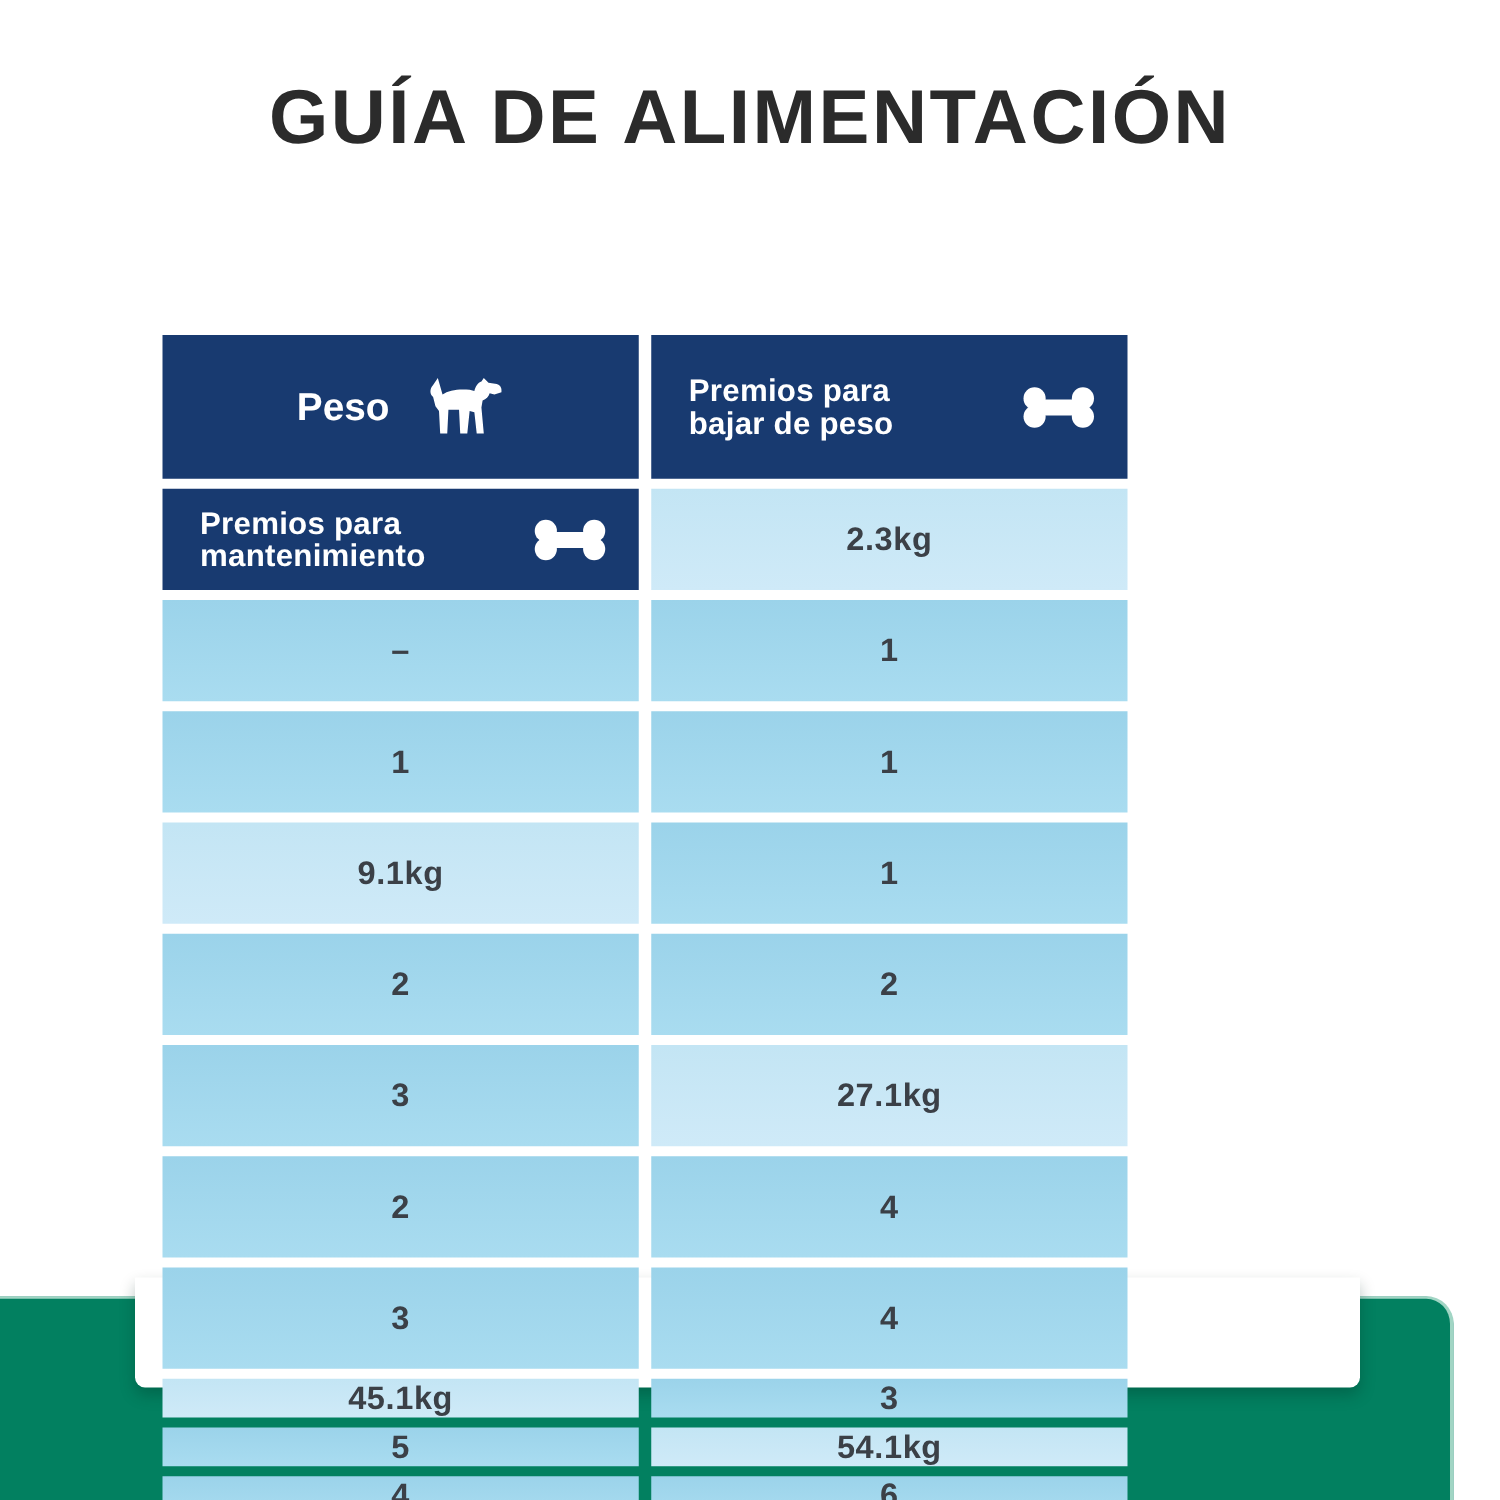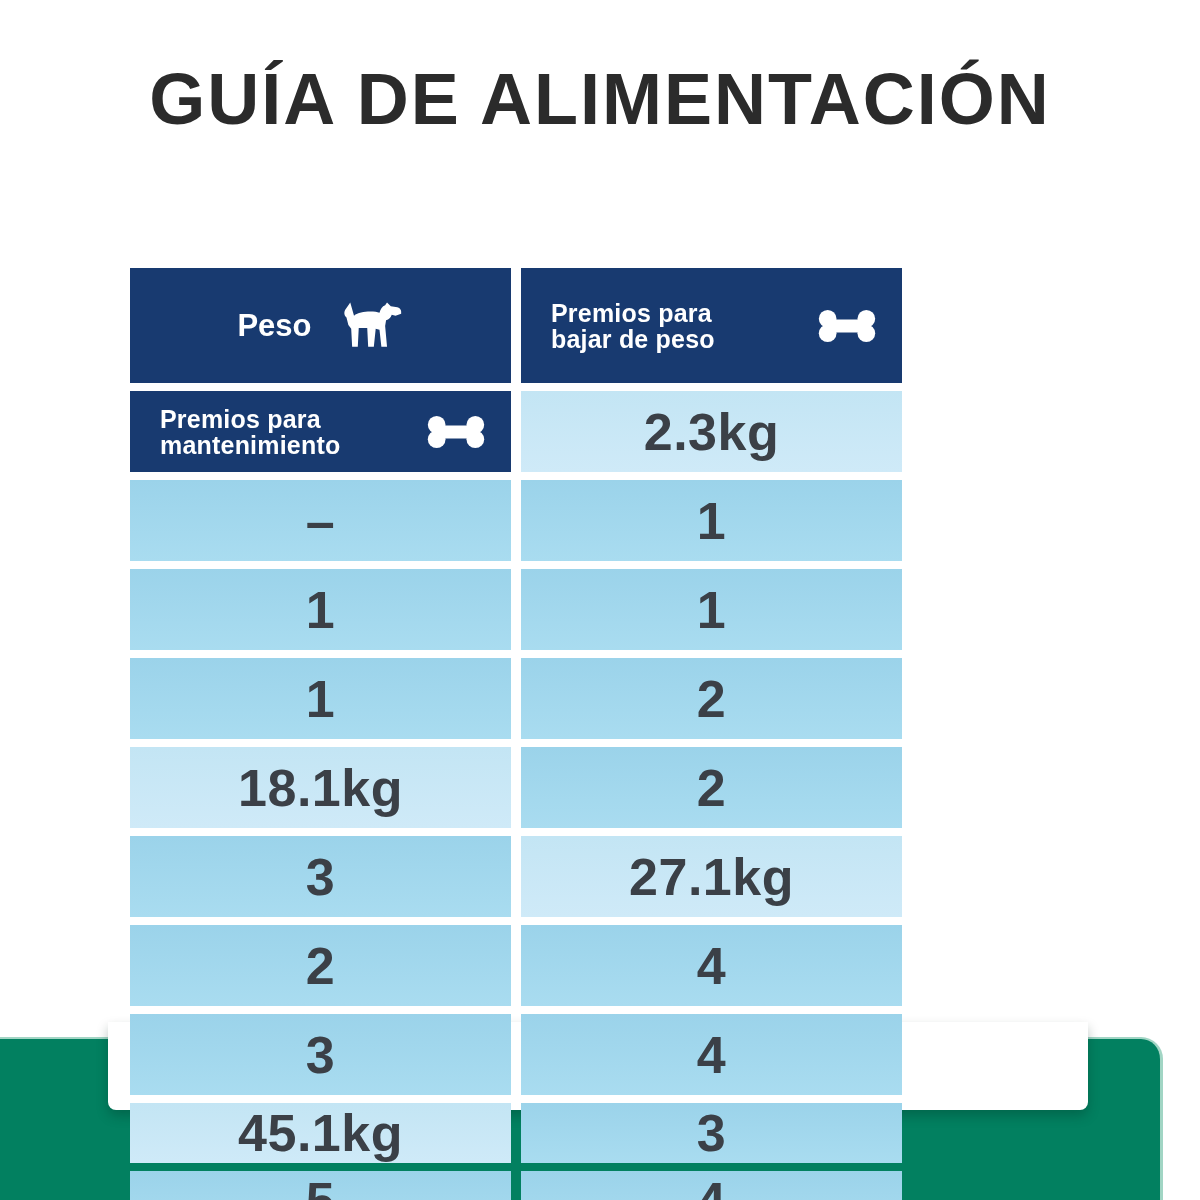--- a/index.html
+++ b/index.html
@@ -8,21 +8,21 @@
     width:1200px;height:1200px;
     background:#ffffff;
     overflow:hidden;
     font-family:"Liberation Sans",sans-serif;
   }
   
   .title{
     position:absolute;
     left:0;top:58px;width:1200px;
     text-align:center;
-    font-size:72px;
+    font-size:61px;
     font-weight:700;
     letter-spacing:2px;
     color:#2b2b2b;
     white-space:nowrap;
   }
   
   .green-band{
     position:absolute;
     left:0;top:1037px;
     width:1163px;height:163px;
@@ -73,21 +73,21 @@
     font-weight:700;
     line-height:26px;
     letter-spacing:.2px;
   }
   .icon{display:inline-flex;align-items:center;justify-content:center;}
   .icon svg{display:block;}
   .cell{
     display:flex;
     align-items:center;
     justify-content:center;
-    font-size:52px;
+    font-size:26px;
     font-weight:700;
     letter-spacing:.5px;
     color:#3b4047;
   }
   .cell-peso{background:linear-gradient(180deg,#c3e5f4,#cfeaf8);}
   .cell-val{background:linear-gradient(180deg,#9bd3ea,#a9dcf0);}
 </style>
 </head>
 <body>
 
@@ -141,35 +141,36 @@
       </span>
     </div>
 
     <div class="cell cell-peso">2.3kg</div>
     <div class="cell cell-val">–</div>
     <div class="cell cell-val">1</div>
 
     <div class="cell cell-val">1</div>
     <div class="cell cell-val">1</div>
 
+    <div class="cell cell-peso">9.1kg</div>
     <div class="cell cell-val">1</div>
     <div class="cell cell-val">2</div>
 
-    <div class="cell cell-peso">18.1kg</div>
     <div class="cell cell-val">2</div>
     <div class="cell cell-val">3</div>
 
     <div class="cell cell-peso">27.1kg</div>
     <div class="cell cell-val">2</div>
     <div class="cell cell-val">4</div>
 
     <div class="cell cell-val">3</div>
     <div class="cell cell-val">4</div>
 
     <div class="cell cell-peso">45.1kg</div>
     <div class="cell cell-val">3</div>
     <div class="cell cell-val">5</div>
 
+    <div class="cell cell-peso">54.1kg</div>
     <div class="cell cell-val">4</div>
     <div class="cell cell-val">6</div>
 
   </div>
 </div>
 
 </body></html>

